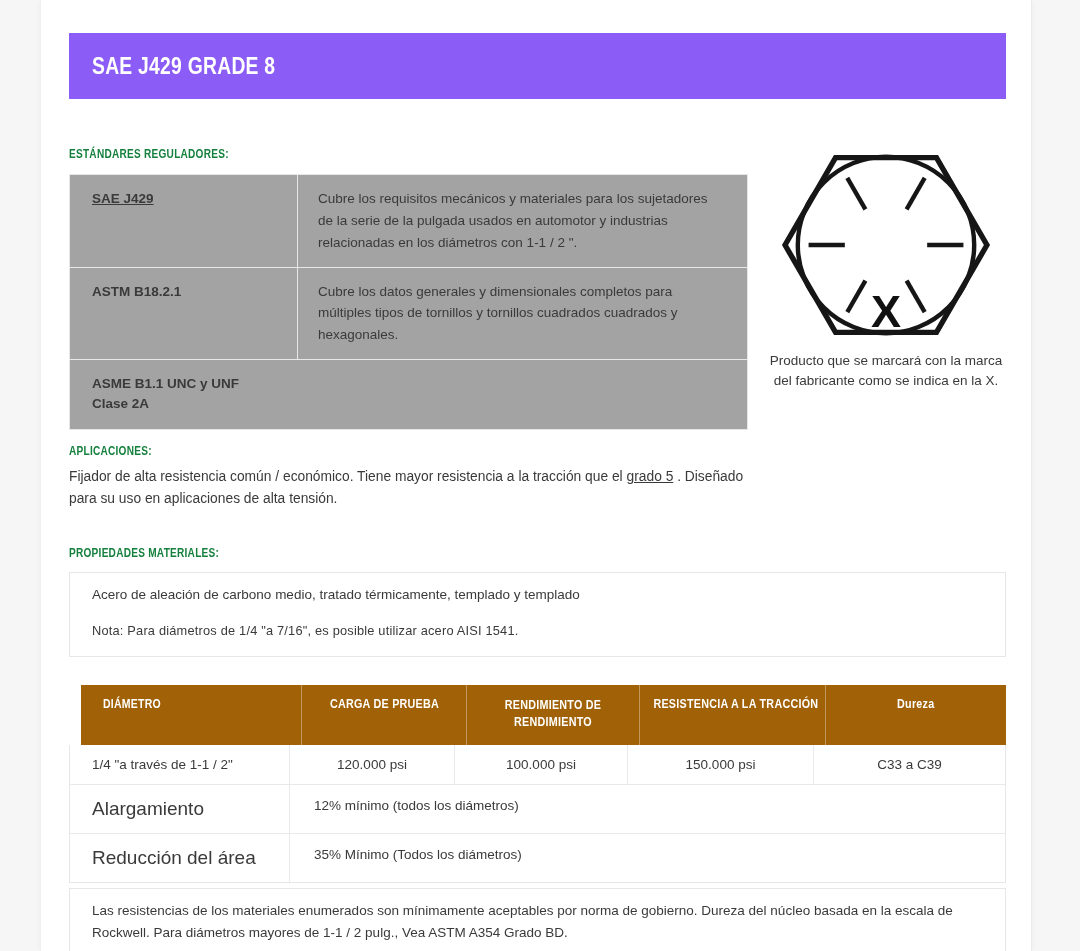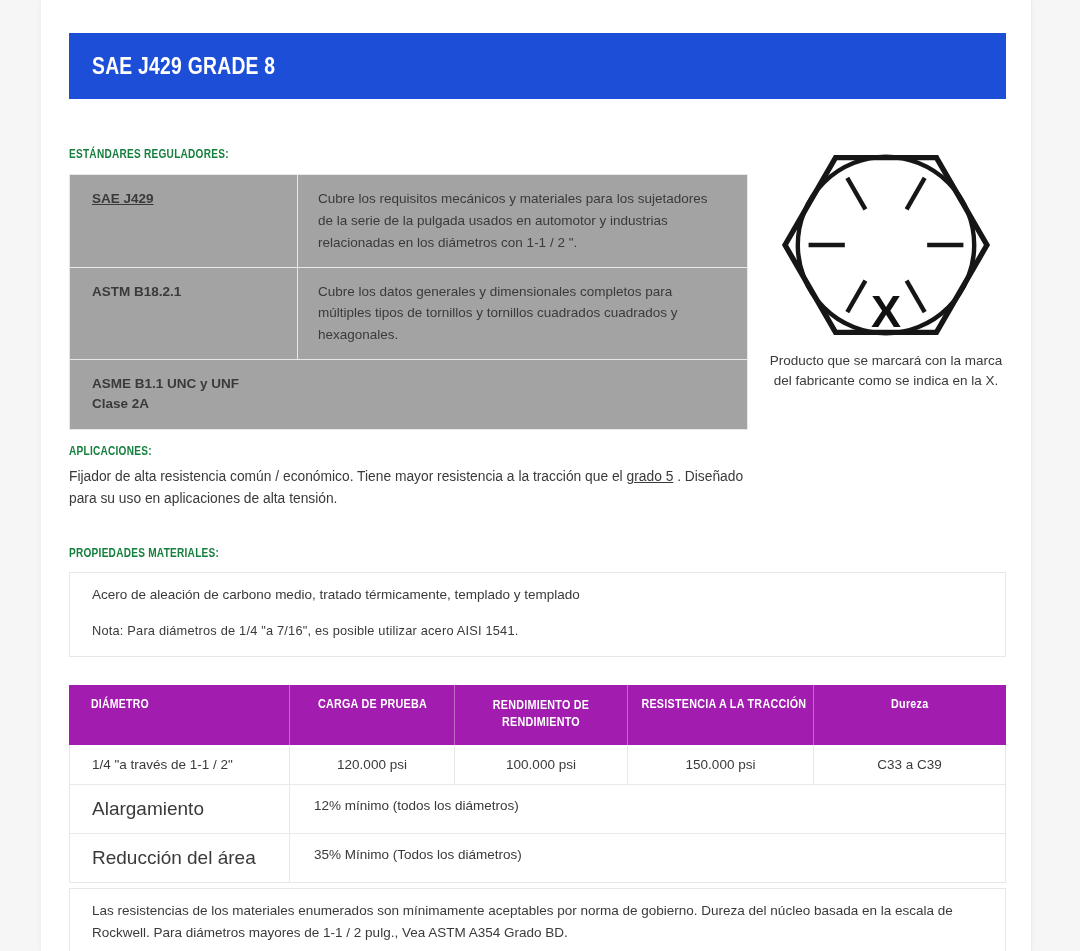--- a/index.html
+++ b/index.html
@@ -21,21 +21,21 @@
   }
   .inner { padding:0 25px 0 28px; }
 
   
   .cond   { display:inline-block; transform:scaleX(0.84); transform-origin:0 50%; white-space:nowrap; letter-spacing:0.3px; }
   .cond-c { display:inline-block; transform:scaleX(0.86); transform-origin:50% 50%; white-space:nowrap; letter-spacing:0.3px; }
   .cond-c.wrapspan { white-space:normal; max-width:152px; line-height:1.3; vertical-align:top; }
 
   .banner {
     margin-top:33px; height:66px;
-    background:#1d4ed8;
+    background:#8b5cf6;
     display:flex; align-items:center;
     padding-left:23px;
   }
   .banner-title { color:#ffffff; font-size:23px; font-weight:bold; }
 
   .sec-heading { font-size:12px; font-weight:bold; color:#15803d; }
 
   
   .std-section { display:flex; margin-top:48px; }
   .std-left { flex:1; min-width:0; }
@@ -55,21 +55,21 @@
 
   .mat-heading { margin-top:36px; }
   .mat-box { margin-top:12px; border:1px solid #e7e7e7; padding:14px 22px 18px; }
   .mat-desc { font-size:13.5px; }
   .mat-note { margin-top:21px; font-size:12.8px; letter-spacing:0.2px; }
 
   
   .spec-table { margin-top:28px; }
   .spec-header {
     display:grid; grid-template-columns:220px 165px 173px 186px 1fr;
-    background:#a21caf; height:60px;
+    background:#a16207; height:60px;margin-left:12px;
   }
   .th { padding-top:12px; text-align:center; color:#ffffff; font-size:12.5px; font-weight:bold; overflow:visible; }
   .th + .th { border-left:1px solid rgba(255,255,255,0.35); }
   .th-first { text-align:left; padding-left:22px; }
   .spec-body { border:1px solid #e7e7e7; border-top:none; }
   .spec-row { display:grid; grid-template-columns:219px 165px 173px 186px 1fr; }
   .spec-row + .spec-row { border-top:1px solid #e9e9e9; }
   .td { padding:12px 10px; font-size:13.5px; }
   .td-c { text-align:center; }
   .td-first { text-align:left; padding-left:22px; padding-right:12px; }

